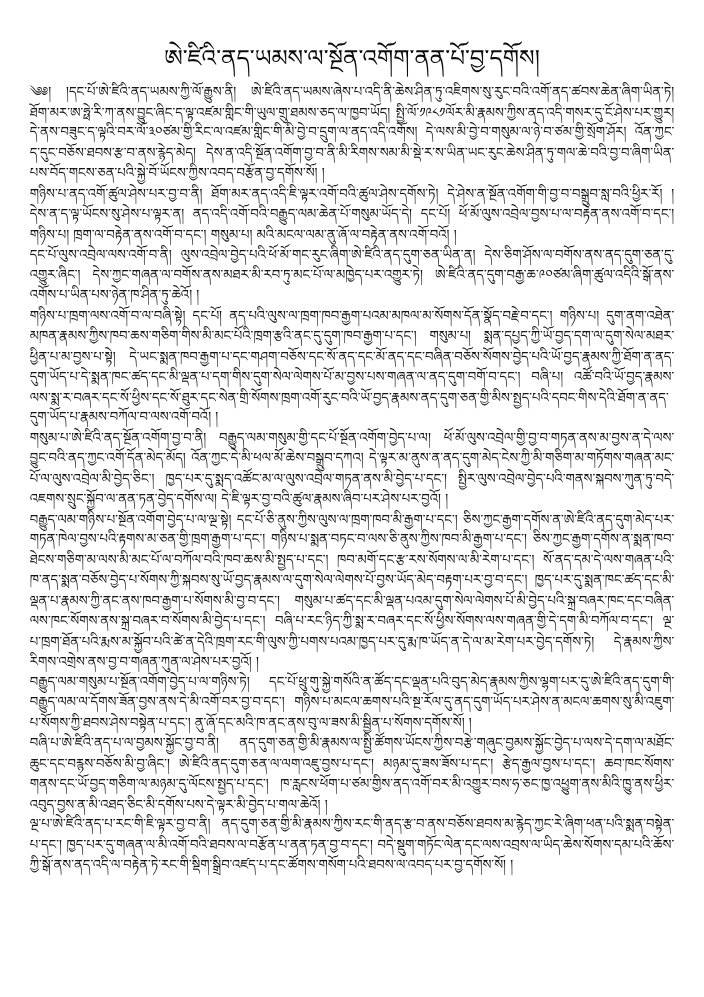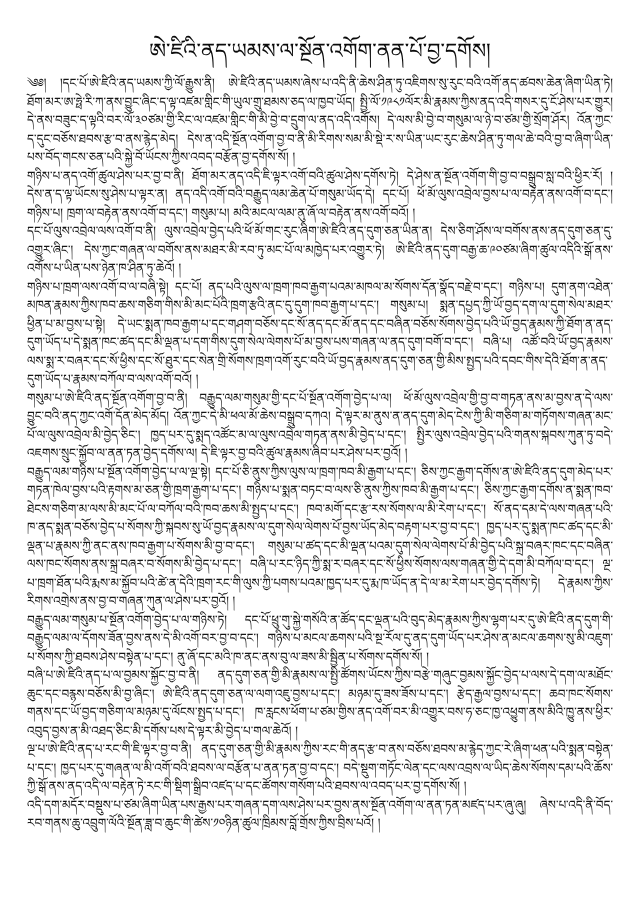--- a/index.html
+++ b/index.html
@@ -19,21 +19,20 @@
   .doc-title {
     margin: 0;
     padding-top: 38px;
     padding-bottom: 4px;
     text-align: center;
     font-size: 21px;
     line-height: 30px;
     font-weight: normal;
     color: #0a0a0a;
     letter-spacing: 0px;
-    font-family: Liberation Mono, monospace;
   }
   .doc-body {
     padding: 2px 27px 0 27px;
   }
   .doc-body p {
     margin: 0;
     font-size: 12px;
     line-height: 18.5px;
     text-align: justify;
     text-justify: inter-character;
@@ -50,15 +49,14 @@
   <div class="doc-body">
     <p>༄༅། །དང་པོ་ཨེ་ཛིའི་ནད་ཡམས་ཀྱི་ལོ་རྒྱུས་ནི། ཨེ་ཛིའི་ནད་ཡམས་ཞེས་པ་འདི་ནི་ཆེས་ཤིན་ཏུ་འཇིགས་སུ་རུང་བའི་འགོ་ནད་ཚབས་ཆེན་ཞིག་ཡིན་ཏེ། ཐོག་མར་ཨ་ཧྥེ་རི་ཀ་ནས་བྱུང་ཞིང་ད་ལྟ་འཛམ་གླིང་གི་ཡུལ་གྲུ་ཐམས་ཅད་ལ་ཁྱབ་ཡོད། སྤྱི་ལོ་༡༩༨༡ལོར་མི་རྣམས་ཀྱིས་ནད་འདི་གསར་དུ་ངོ་ཤེས་པར་གྱུར། དེ་ནས་བཟུང་ད་ལྟའི་བར་ལོ་༣༠ཙམ་གྱི་རིང་ལ་འཛམ་གླིང་གི་མི་བྱེ་བ་དྲུག་ལ་ནད་འདི་འགོས། དེ་ལས་མི་བྱེ་བ་གསུམ་ལ་ཉེ་བ་ཙམ་གྱི་སྲོག་ཤོར། འོན་ཀྱང་ད་དུང་བཅོས་ཐབས་རྩ་བ་ནས་རྙེད་མེད། དེས་ན་འདི་སྔོན་འགོག་བྱ་བ་ནི་མི་རིགས་སམ་མི་སྡེ་ར་ས་ཡིན་ཡང་རུང་ཆེས་ཤིན་ཏུ་གལ་ཆེ་བའི་བྱ་བ་ཞིག་ཡིན་པས་བོད་གངས་ཅན་པའི་སྐྱེ་བོ་ཡོངས་ཀྱིས་འབད་བརྩོན་བྱ་དགོས་སོ། །</p>
     <p>གཉིས་པ་ནད་འགོ་ཚུལ་ཤེས་པར་བྱ་བ་ནི། ཐོག་མར་ནད་འདི་ཇི་ལྟར་འགོ་བའི་ཚུལ་ཤེས་དགོས་ཏེ། དེ་ཤེས་ན་སྔོན་འགོག་གི་བྱ་བ་བསྒྲུབ་སླ་བའི་ཕྱིར་རོ། །དེས་ན་ད་ལྟ་ཡོངས་སུ་ཤེས་པ་ལྟར་ན། ནད་འདི་འགོ་བའི་བརྒྱུད་ལམ་ཆེན་པོ་གསུམ་ཡོད་དེ། དང་པོ། ཕོ་མོ་ལུས་འབྲེལ་བྱས་པ་ལ་བརྟེན་ནས་འགོ་བ་དང་། གཉིས་པ། ཁྲག་ལ་བརྟེན་ནས་འགོ་བ་དང་། གསུམ་པ། མའི་མངལ་ལམ་ནུ་ཞོ་ལ་བརྟེན་ནས་འགོ་བའོ། །</p>
     <p>དང་པོ་ལུས་འབྲེལ་ལས་འགོ་བ་ནི། ལུས་འབྲེལ་བྱེད་པའི་ཕོ་མོ་གང་རུང་ཞིག་ཨེ་ཛིའི་ནད་དུག་ཅན་ཡིན་ན། དེས་ཅིག་ཤོས་ལ་བགོས་ནས་ནད་དུག་ཅན་དུ་འགྱུར་ཞིང་། དེས་ཀྱང་གཞན་ལ་བགོས་ནས་མཐར་མི་རབ་ཏུ་མང་པོ་ལ་མཁྱེད་པར་འགྱུར་ཏེ། ཨེ་ཛིའི་ནད་དུག་བརྒྱ་ཆ་༩༠ཙམ་ཞིག་ཚུལ་འདིའི་སྒོ་ནས་འགོས་པ་ཡིན་པས་ཉེན་ཁ་ཤིན་ཏུ་ཆེའོ། །</p>
     <p>གཉིས་པ་ཁྲག་ལས་འགོ་བ་ལ་བཞི་སྟེ། དང་པོ། ནད་པའི་ལུས་ལ་ཁྲག་ཁབ་རྒྱག་པའམ་མཁལ་མ་སོགས་དོན་སྣོད་བརྗེ་བ་དང་། གཉིས་པ། དུག་ནག་འཐེན་མཁན་རྣམས་ཀྱིས་ཁབ་ཆས་གཅིག་གིས་མི་མང་པོའི་ཁྲག་རྩའི་ནང་དུ་དུག་ཁབ་རྒྱག་པ་དང་། གསུམ་པ། སྨན་དཔྱད་ཀྱི་ཡོ་བྱད་དག་ལ་དུག་སེལ་མཐར་ཕྱིན་པ་མ་བྱས་པ་སྟེ། དེ་ཡང་སྨན་ཁབ་རྒྱག་པ་དང་གཤག་བཅོས་དང་སོ་ནད་དང་མོ་ནད་དང་བཞིན་བཅོས་སོགས་བྱེད་པའི་ཡོ་བྱད་རྣམས་ཀྱི་ཐོག་ན་ནད་དུག་ཡོད་པ་དེ་སྨན་ཁང་ཚད་དང་མི་ལྡན་པ་དག་གིས་དུག་སེལ་ལེགས་པོ་མ་བྱས་པས་གཞན་ལ་ནད་དུག་བགོ་བ་དང་། བཞི་པ། འཚོ་བའི་ཡོ་བྱད་རྣམས་ལས་སྨ་ར་བཞར་དང་སོ་ཕྱིས་དང་སོ་ཐུར་དང་སེན་གྲི་སོགས་ཁྲག་འགོ་རུང་བའི་ཡོ་བྱད་རྣམས་ནད་དུག་ཅན་གྱི་མིས་སྤྱད་པའི་དབང་གིས་དེའི་ཐོག་ན་ནད་དུག་ཡོད་པ་རྣམས་བཀོལ་བ་ལས་འགོ་བའོ། །</p>
     <p>གསུམ་པ་ཨེ་ཛིའི་ནད་སྔོན་འགོག་བྱ་བ་ནི། བརྒྱུད་ལམ་གསུམ་གྱི་དང་པོ་སྔོན་འགོག་བྱེད་པ་ལ། ཕོ་མོ་ལུས་འབྲེལ་གྱི་བྱ་བ་གཏན་ནས་མ་བྱས་ན་དེ་ལས་བྱུང་བའི་ནད་ཀྱང་འགོ་དོན་མེད་མོད། འོན་ཀྱང་དེ་མི་ཕལ་མོ་ཆེས་བསྒྲུབ་དཀའ། དེ་ལྟར་མ་ནུས་ན་ནད་དུག་མེད་ངེས་ཀྱི་མི་གཅིག་མ་གཏོགས་གཞན་མང་པོ་ལ་ལུས་འབྲེལ་མི་བྱེད་ཅིང་། ཁྱད་པར་དུ་སྨད་འཚོང་མ་ལ་ལུས་འབྲེལ་གཏན་ནས་མི་བྱེད་པ་དང་། སྤྱིར་ལུས་འབྲེལ་བྱེད་པའི་གནས་སྐབས་ཀུན་ཏུ་བདེ་འཇགས་སྲུང་སྐྱོབ་ལ་ནན་ཏན་བྱེད་དགོས་ལ། དེ་ཇི་ལྟར་བྱ་བའི་ཚུལ་རྣམས་ཞིབ་པར་ཤེས་པར་བྱའོ། །</p>
     <p>བརྒྱུད་ལམ་གཉིས་པ་སྔོན་འགོག་བྱེད་པ་ལ་ལྔ་སྟེ། དང་པོ་ཅི་ནུས་ཀྱིས་ལུས་ལ་ཁྲག་ཁབ་མི་རྒྱག་པ་དང་། ཅིས་ཀྱང་རྒྱག་དགོས་ན་ཨེ་ཛིའི་ནད་དུག་མེད་པར་གཏན་ཁེལ་བྱས་པའི་རྟགས་མ་ཅན་གྱི་ཁྲག་རྒྱག་པ་དང་། གཉིས་པ་སྨན་བཏང་བ་ལས་ཅི་ནུས་ཀྱིས་ཁབ་མི་རྒྱག་པ་དང་། ཅིས་ཀྱང་རྒྱག་དགོས་ན་སྨན་ཁབ་ཐེངས་གཅིག་མ་ལས་མི་མང་པོ་ལ་བཀོལ་བའི་ཁབ་ཆས་མི་སྤྱད་པ་དང་། ཁབ་མགོ་དང་རྩ་རས་སོགས་ལ་མི་རེག་པ་དང་། སོ་ནད་དམ་དེ་ལས་གཞན་པའི་ཁ་ནད་སྨན་བཅོས་བྱེད་པ་སོགས་ཀྱི་སྐབས་སུ་ཡོ་བྱད་རྣམས་ལ་དུག་སེལ་ལེགས་པོ་བྱས་ཡོད་མེད་བརྟག་པར་བྱ་བ་དང་། ཁྱད་པར་དུ་སྨན་ཁང་ཚད་དང་མི་ལྡན་པ་རྣམས་ཀྱི་ནང་ནས་ཁབ་རྒྱག་པ་སོགས་མི་བྱ་བ་དང་། གསུམ་པ་ཚད་དང་མི་ལྡན་པའམ་དུག་སེལ་ལེགས་པོ་མི་བྱེད་པའི་སྐྲ་བཞར་ཁང་དང་བཞིན་ལས་ཁང་སོགས་ནས་སྐྲ་བཞར་བ་སོགས་མི་བྱེད་པ་དང་། བཞི་པ་རང་ཉིད་ཀྱི་སྨ་ར་བཞར་དང་སོ་ཕྱིས་སོགས་ལས་གཞན་གྱི་དེ་དག་མི་བཀོལ་བ་དང་། ལྔ་པ་ཁྲག་ཐོན་པའི་རྨས་མ་སྐྱོབ་པའི་ཚེ་ན་དེའི་ཁྲག་རང་གི་ལུས་ཀྱི་པགས་པའམ་ཁྱད་པར་དུ་རྨ་ཁ་ཡོད་ན་དེ་ལ་མ་རེག་པར་བྱེད་དགོས་ཏེ། དེ་རྣམས་ཀྱིས་རིགས་འགྲེས་ནས་བྱ་བ་གཞན་ཀུན་ལ་ཤེས་པར་བྱའོ། །</p>
     <p>བརྒྱུད་ལམ་གསུམ་པ་སྔོན་འགོག་བྱེད་པ་ལ་གཉིས་ཏེ། དང་པོ་ཕྲུ་གུ་སྐྱེ་གསོའི་ན་ཚོད་དང་ལྡན་པའི་བུད་མེད་རྣམས་ཀྱིས་ལྷག་པར་དུ་ཨེ་ཛིའི་ནད་དུག་གི་བརྒྱུད་ལམ་ལ་དོགས་ཟོན་བྱས་ནས་དེ་མི་འགོ་བར་བྱ་བ་དང་། གཉིས་པ་མངལ་ཆགས་པའི་སྔ་རོལ་དུ་ནད་དུག་ཡོད་པར་ཤེས་ན་མངལ་ཆགས་སུ་མི་འཇུག་པ་སོགས་ཀྱི་ཐབས་ཤེས་བསྟེན་པ་དང་། ནུ་ཞོ་དང་མའི་ཁ་ནང་ནས་བུ་ལ་ཟས་མི་སྦྱིན་པ་སོགས་དགོས་སོ། །</p>
     <p>བཞི་པ་ཨེ་ཛིའི་ནད་པ་ལ་བྱམས་སྐྱོང་བྱ་བ་ནི། ནད་དུག་ཅན་གྱི་མི་རྣམས་ལ་སྤྱི་ཚོགས་ཡོངས་ཀྱིས་བརྩེ་གཞུང་བྱམས་སྐྱོང་བྱེད་པ་ལས་དེ་དག་ལ་མཐོང་ཆུང་དང་བརྙས་བཅོས་མི་བྱ་ཞིང་། ཨེ་ཛིའི་ནད་དུག་ཅན་ལ་ལག་འཇུ་བྱས་པ་དང་། མཉམ་དུ་ཟས་ཟོས་པ་དང་། རྩེད་རྒྱལ་བྱས་པ་དང་། ཆབ་ཁང་སོགས་གནས་དང་ཡོ་བྱད་གཅིག་ལ་མཉམ་དུ་ལོངས་སྤྱད་པ་དང་། ཁ་རླངས་ཕོག་པ་ཙམ་གྱིས་ནད་འགོ་བར་མི་འགྱུར་བས་ཧ་ཅང་ཁྱ་འཕྱུག་ནས་མིའི་ཁྱུ་ནས་ཕྱིར་འབུད་བྱས་ན་མི་འཐད་ཅིང་མི་དགོས་པས་དེ་ལྟར་མི་བྱེད་པ་གལ་ཆེའོ། །</p>
     <p>ལྔ་པ་ཨེ་ཛིའི་ནད་པ་རང་གི་ཇི་ལྟར་བྱ་བ་ནི། ནད་དུག་ཅན་གྱི་མི་རྣམས་ཀྱིས་རང་གི་ནད་རྩ་བ་ནས་བཅོས་ཐབས་མ་རྙེད་ཀྱང་རེ་ཞིག་ཕན་པའི་སྨན་བསྟེན་པ་དང་། ཁྱད་པར་དུ་གཞན་ལ་མི་འགོ་བའི་ཐབས་ལ་བརྩོན་པ་ནན་ཏན་བྱ་བ་དང་། བདེ་སྡུག་གཏོང་ལེན་དང་ལས་འབྲས་ལ་ཡིད་ཆེས་སོགས་དམ་པའི་ཆོས་ཀྱི་སྒོ་ནས་ནད་འདི་ལ་བརྟེན་ཏེ་རང་གི་སྡིག་སྒྲིབ་འཛད་པ་དང་ཚོགས་གསོག་པའི་ཐབས་ལ་འབད་པར་བྱ་དགོས་སོ། །</p>
-    <p>འདི་དག་མདོར་བསྡུས་པ་ཙམ་ཞིག་ཡིན་པས་རྒྱས་པར་གཞན་དག་ལས་ཤེས་པར་བྱས་ནས་སྔོན་འགོག་ལ་ནན་ཏན་མཛད་པར་ཞུ་ཞུ། ཞེས་པ་འདི་ནི་བོད་རབ་གནས་ཆུ་འབྲུག་ལོའི་སྔོན་ཟླ་བ་ཆུང་གི་ཚེས་༡༠ཉིན་ཚུལ་ཁྲིམས་བློ་གྲོས་ཀྱིས་བྲིས་པའོ། །</p>
   </div>
 </div>
 
 </body></html>

